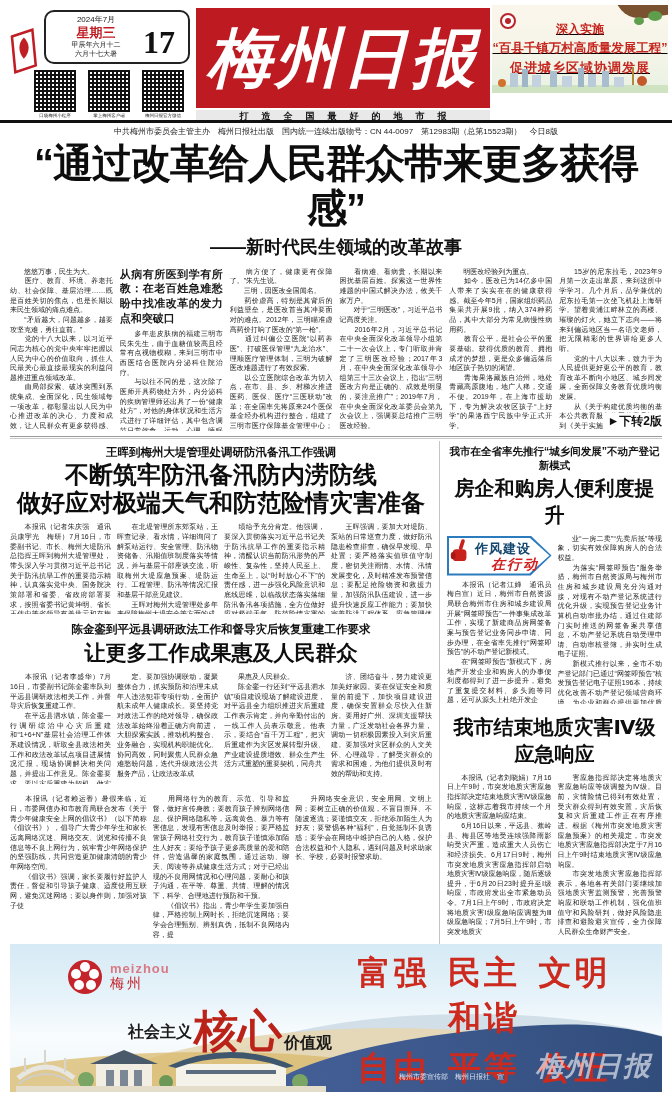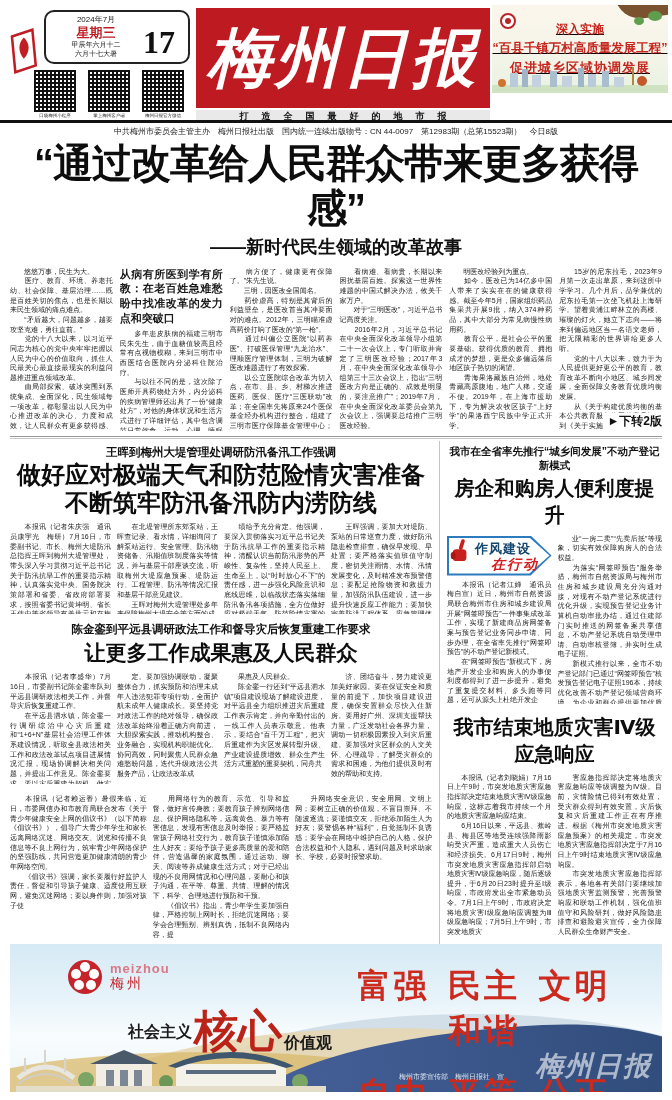--- a/index.html
+++ b/index.html
@@ -105,21 +105,21 @@
   .flower .ctr { position:absolute; left:14px; top:14px; width:6px; height:6px; background:#c4242b; border-radius:50%; z-index:2; }
   .brand { position:absolute; left:100px; top:18px; line-height:1.1; }
   .brand-en { font-size:13px; font-weight:900; color:#d77a86; letter-spacing:1px; }
   .brand-cn { font-size:14px; color:#c4242b; letter-spacing:3px; }
   .values-left { position:absolute; left:118px; top:66px; display:flex; align-items:center; }
   .vl-a { font-size:16px; font-weight:900; color:#1a1a1a; }
   .vl-b { font-size:44px; font-weight:900; color:#bb2318;
           font-family:"Liberation Serif","DejaVu Serif",serif; margin:0 2px; line-height:1; }
   .vl-c { font-size:16px; font-weight:900; color:#1a1a1a; align-self:flex-end; }
   .vrows { position:absolute; left:296px; top:2px; width:356px; text-align:center; }
-  .vrow { margin-top:18px;text-align:center; }
+  .vrow { margin-top:5px;text-align:center; }
   .vword { display:inline-block; font-size:33px; font-weight:900; color:#cc2a1e; letter-spacing:3px; margin:0 7px; }
   .credit { position:absolute; right:158px; bottom:10px; font-size:7px; color:#dfe7f2; z-index:3; }
   .wm { position:absolute; right:10px; bottom:8px; font-size:27px; font-weight:900; font-style:italic;
         color:rgba(255,255,255,.6); font-family:"Liberation Serif",serif; z-index:3; letter-spacing:2px; }
   .bld { position:absolute; left:6px; bottom:0; z-index:2; }
 </style>
 </head>
 <body>
 
 <div class="page">
@@ -225,22 +225,22 @@
     </div>
   </section>
 
   <div class="rule2"></div>
 
   <section class="mid">
 
     <div class="mid-left">
       <article>
         <div class="kicker">王晖到梅州大堤管理处调研防汛备汛工作强调</div>
+        <div class="hl a1">不断筑牢防汛备汛防内涝防线</div>
         <div class="hl a1">做好应对极端天气和防范险情灾害准备</div>
-        <div class="hl a1">不断筑牢防汛备汛防内涝防线</div>
         <div class="cols4 h92">
           <div class="ncol">　　本报讯（记者朱庆强　通讯员康宇光　梅研）7月16日，市委副书记、市长、梅州大堤防汛总指挥王晖到梅州大堤管理处，带头深入学习贯彻习近平总书记关于防汛抗旱工作的重要指示精神，认真落实党中央、国务院决策部署和省委、省政府部署要求，按照省委书记黄坤明、省长王伟中等省领导有关批示和在梅督导等工作指示要求，调研防汛备汛落实情况，检查安全生产、值班值守工作。</div>
           <div class="ncol">　　在北堤管理所东郊泵站，王晖查记录、看水情，详细询问了解泵站运行、安全管理、防汛物资储备、汛期值班制度落实等情况，并与基层干部座谈交流，听取梅州大堤应急预案、堤防运行、工程管理、防汛等情况汇报和基层干部意见建议。
 　　王晖对梅州大堤管理处多年来保障梅州大堤安全等方面的成</div>
           <div class="ncol">　　绩给予充分肯定。他强调，要深入贯彻落实习近平总书记关于防汛抗旱工作的重要指示精神，清醒认识当前防汛形势的严峻性、复杂性，坚持人民至上、生命至上，以“时时放心不下”的责任感，进一步强化风险意识和底线思维，以临战状态落实落细防汛备汛各项措施，全方位做好应对极端天气、防范险情灾害的准备，全力守护人民群众生命财产安全。</div>
           <div class="ncol">　　王晖强调，要加大对堤防、泵站的日常巡查力度，做好防汛隐患检查排查，确保早发现、早处置；要严格落实值班值守制度，密切关注雨情、水情、汛情发展变化，及时精准发布预警信息；要配足抢险物资和救援力量，加强防汛队伍建设，进一步提升快速反应工作能力；要加快完善防洪工程体系、应急管理体系，不断筑牢防汛备汛防内涝防线，全力以赴确保梅州城区平稳度汛。</div>
         </div>
       </article>
 
       <article class="mt8">

